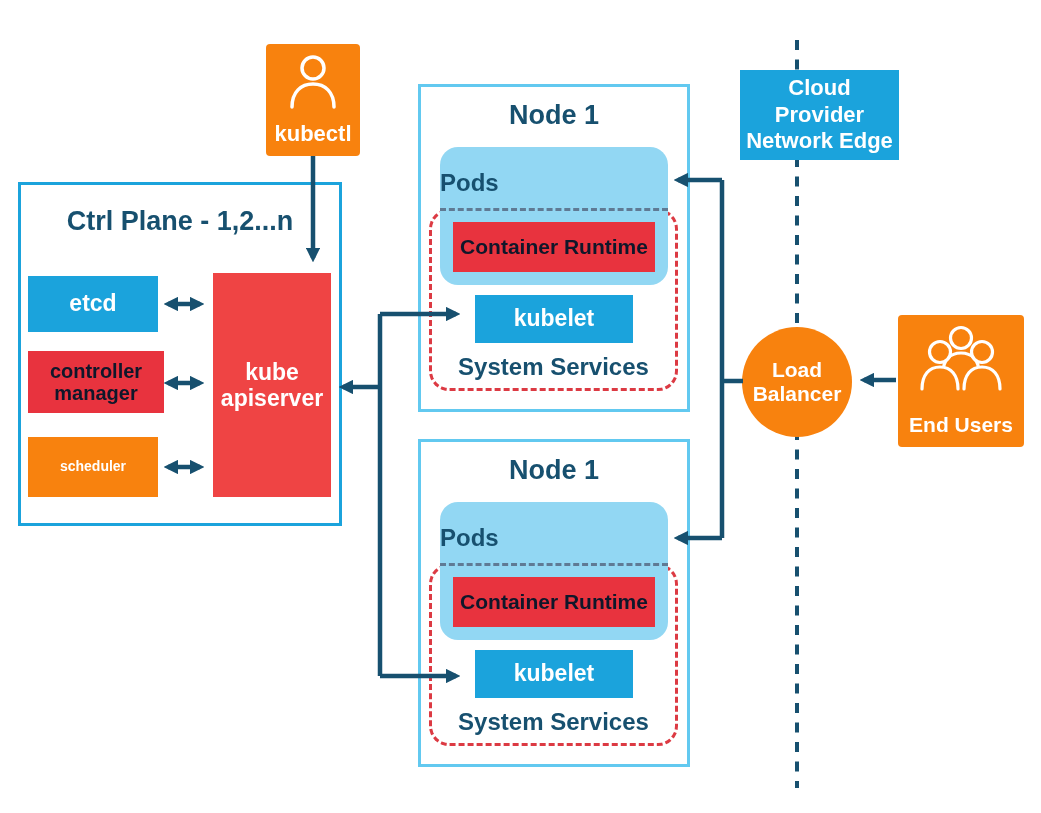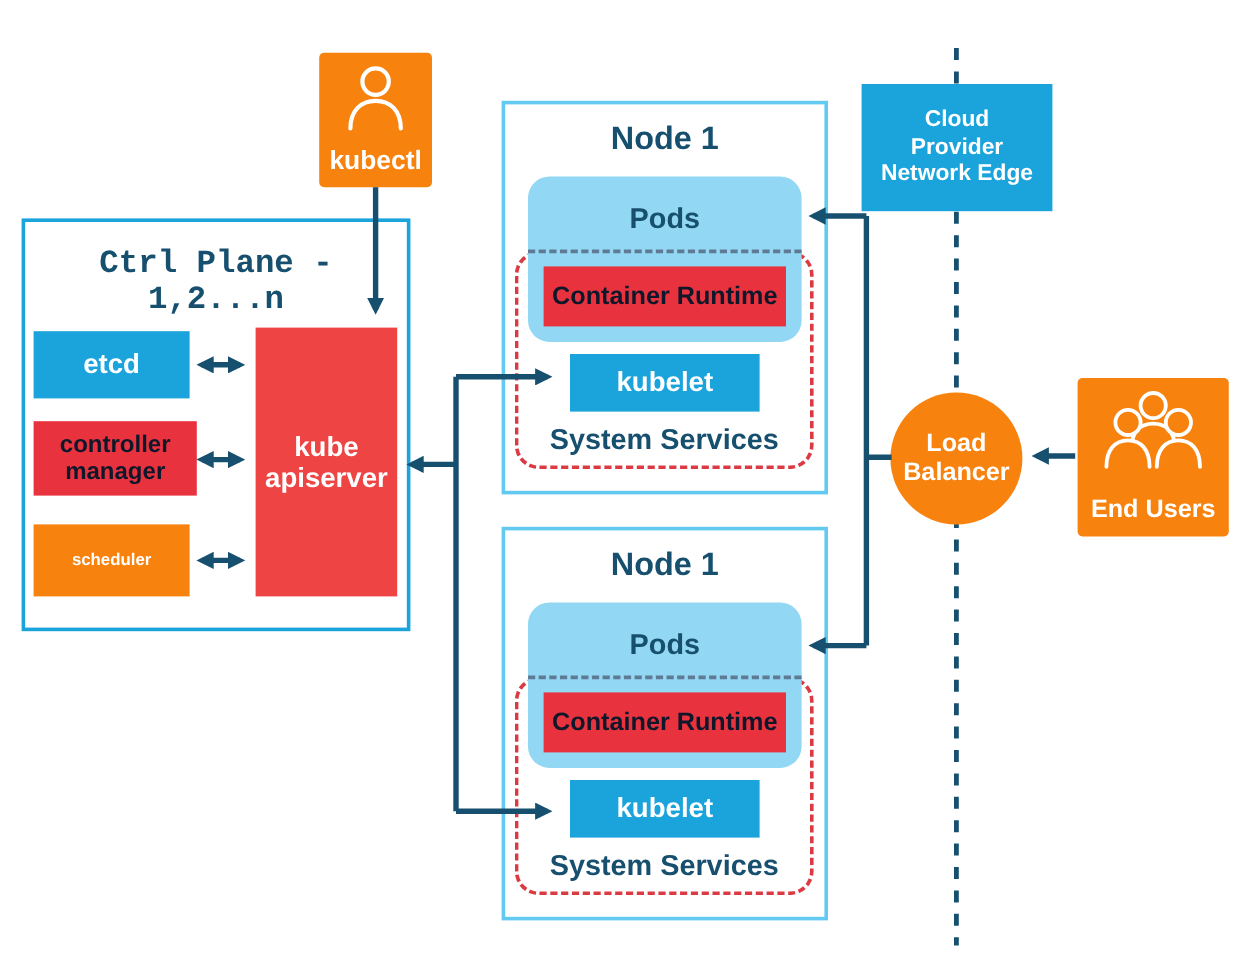--- a/index.html
+++ b/index.html
@@ -18,27 +18,27 @@
   .fill-blue   {background:#1ba3dc;color:#ffffff;}
   .fill-red    {background:#e8333e;color:#0f172a;}
   .fill-orange {background:#f8820e;color:#ffffff;}
   .fill-navy   {background:#ef4444;color:#ffffff;}
   .fill-lblue  {background:#92d7f3;color:#17506f;}
 
   .cbox{display:flex;align-items:center;justify-content:center;text-align:center;line-height:1.1;}
 
   
   .cp-frame{border:3.5px solid #1ba3dc;background:transparent;}
-  .cp-title{color:#17506f;font-size:27px;text-align:center;width:100%;font-family:Liberation Mono, monospace;}
+  .cp-title{color:#17506f;font-size:27px;text-align:center;width:100%;}
 
   
   .node-frame{border:3px solid #62c9f0;background:#ffffff;}
   .node-title{color:#17506f;font-size:27px;text-align:center;width:100%;}
   .pods-box{border-radius:18px;}
-  .pods-label{display:block;text-align:center;padding-top:22px;font-size:24px;color:#17506f;}
+  .pods-label{display:block;padding-top:22px;font-size:24px;color:#17506f;}
   .red-dash{border:3px dashed #dc3a43;border-radius:20px;background:transparent;}
   .gray-dash{border-top:3px dashed #5f7a94;height:0;}
   .sys-label{color:#17506f;font-size:24px;text-align:center;}
 
   
   .preline{white-space:pre-line;}
   .lb-circle{border-radius:50%;}
 
   .rounded16{border-radius:4px;text-decoration:underline;}
 
@@ -103,21 +103,21 @@
 
     <div class="abs gray-dash" style="left:19px;top:121px;width:228px;"></div>
 
     <div class="abs cbox fill-red" style="left:32px;top:135px;width:202px;height:50px;font-size:21px;">Container Runtime</div>
 
     <div class="abs cbox fill-blue" style="left:54px;top:208px;width:158px;height:48px;font-size:23px;">kubelet</div>
 
     <div class="abs sys-label" style="left:8px;top:266px;width:249px;">System Services</div>
   </div>
 
-  <div class="abs cbox fill-blue preline" style="left:718px;top:70px;width:159px;height:106px;font-size:19px;line-height:1.2;">Cloud
+  <div class="abs cbox fill-blue preline" style="left:740px;top:70px;width:159px;height:90px;font-size:22px;line-height:1.2;">Cloud
 Provider
 Network Edge</div>
 
   <div class="abs cbox fill-orange lb-circle preline" style="left:742px;top:327px;width:110px;height:110px;font-size:21px;line-height:1.15;">Load
 Balancer</div>
 
   <div class="abs fill-orange rounded16" style="left:898px;top:315px;width:126px;height:132px;">
     <svg class="icon-slot" width="90" height="68" viewBox="0 0 90 68" style="margin-top:10px;">
 
       <circle cx="45" cy="13" r="10.5" fill="none" stroke="#ffffff" stroke-width="3.2"></circle>

